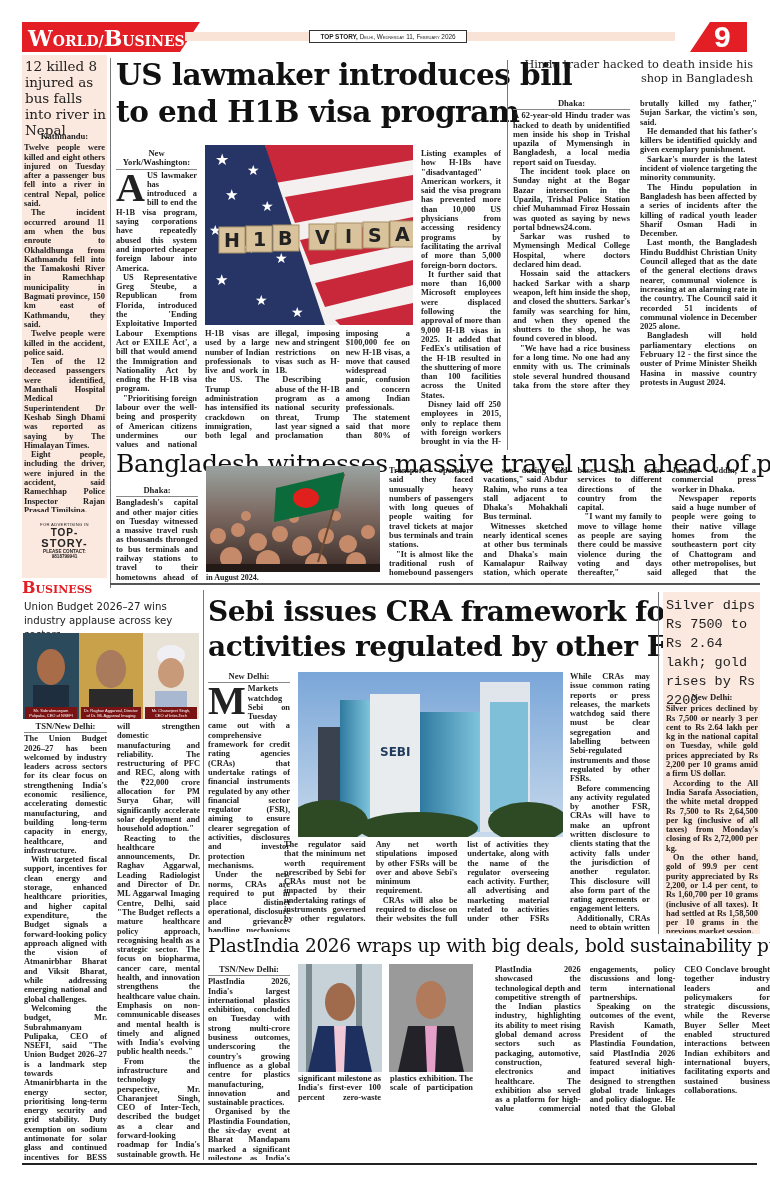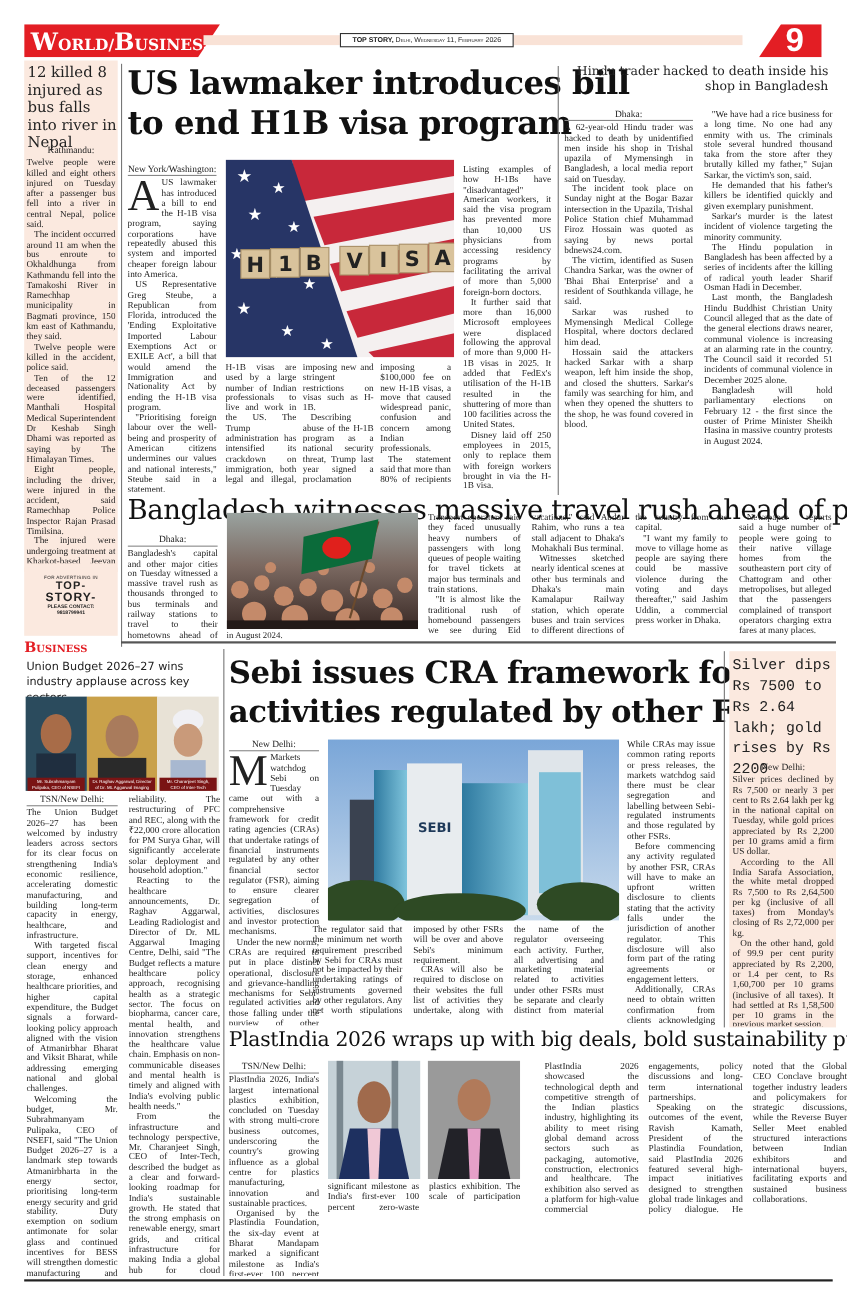--- a/index.html
+++ b/index.html
@@ -1,19 +1,19 @@
 <!DOCTYPE html>
 <html><head>
 <meta charset="utf-8">
 <style>
   * { box-sizing: border-box; margin: 0; padding: 0; }
   html, body { width: 770px; height: 1189px; background: #ffffff; overflow: hidden; }
   body { position: relative; font-family: "DejaVu Serif", serif; color: #1a1a1a; }
   .abs { position: absolute; }
-  .body-text { font-family: "Liberation Serif", serif; font-size: 8.4px; line-height: 9.3px; text-align: justify; hyphens: auto; color: #222; }
+  .body-text { font-family: "Liberation Serif", serif; font-size: 8.4px; line-height: 9.3px; text-align: justify; hyphens: auto; color: #222; font-weight: bold; }
   .body-text p { text-indent: 7px; }
   .body-text p.first { text-indent: 0; }
   .dateline { font-family: "Liberation Serif", serif; font-size: 8.6px; text-align: center; border-bottom: 1px solid #888; padding-bottom: 1px; margin-bottom: 1px; }
   .col { position: absolute; overflow: hidden; }
   .headline-serif { font-family: "DejaVu Serif", serif; font-weight: bold; color: #111; letter-spacing: -0.5px; }
   .headline-light { font-family: "DejaVu Serif", serif; font-weight: normal; color: #111; }
   .vrule { position: absolute; width: 1px; background: #777; }
   .dropcap { float: left; font-family: "Liberation Serif", serif; font-size: 40px; line-height: 32px; margin-right: 2px; margin-top: 1px; }
   .caption-bar { font-family: "Liberation Sans", sans-serif; font-size: 4px; color: #fff; background: #7a1414; text-align: center; line-height: 5px; padding: 1px 2px; }
   .photo { position: absolute; overflow: hidden; }
@@ -130,21 +130,20 @@
   <p>Disney laid off 250 employees in 2015, only to replace them with foreign workers brought in via the H-1B visa.</p>
   <p>In 2014, Southern California Edison fired 540 workers. Their replacements were brought in from two Indian outsourcing firms that utilised the H-1B visa program.</p>
 </div>
 <div class="vrule" style="left:507px;top:60px;height:390px;"></div>
 
 <div class="abs" style="left:513px;top:58px;width:240px;font-family:'DejaVu Serif',serif;font-size:11.3px;line-height:14px;color:#222;text-align:right;">Hindu trader hacked to death inside his shop in Bangladesh</div>
 <div class="col body-text" style="left:513px;top:99px;width:244px;height:350px;column-count:2;column-gap:10px;">
   <div class="dateline">Dhaka:</div>
   <p class="first">A 62-year-old Hindu trader was hacked to death by unidentified men inside his shop in Trishal upazila of Mymensingh in Bangladesh, a local media report said on Tuesday.</p>
   <p>The incident took place on Sunday night at the Bogar Bazar intersection in the Upazila, Trishal Police Station chief Muhammad Firoz Hossain was quoted as saying by news portal bdnews24.com.</p>
-  <p>The victim, identified as Susen Chandra Sarkar, was the owner of 'Bhai Bhai Enterprise' and a resident of Southkanda village, he said.</p>
   <p>Sarkar was rushed to Mymensingh Medical College Hospital, where doctors declared him dead.</p>
   <p>Hossain said the attackers hacked Sarkar with a sharp weapon, left him inside the shop, and closed the shutters. Sarkar's family was searching for him, and when they opened the shutters to the shop, he was found covered in blood.</p>
   <p>"We have had a rice business for a long time. No one had any enmity with us. The criminals stole several hundred thousand taka from the store after they brutally killed my father," Sujan Sarkar, the victim's son, said.</p>
   <p>He demanded that his father's killers be identified quickly and given exemplary punishment.</p>
   <p>Sarkar's murder is the latest incident of violence targeting the minority community.</p>
   <p>The Hindu population in Bangladesh has been affected by a series of incidents after the killing of radical youth leader Sharif Osman Hadi in December.</p>
   <p>Last month, the Bangladesh Hindu Buddhist Christian Unity Council alleged that as the date of the general elections draws nearer, communal violence is increasing at an alarming rate in the country. The Council said it recorded 51 incidents of communal violence in December 2025 alone.</p>
   <p>Bangladesh will hold parliamentary elections on February 12 - the first since the ouster of Prime Minister Sheikh Hasina in massive country protests in August 2024.</p>
 </div>
 
@@ -197,21 +196,21 @@
   <p>"It is almost like the traditional rush of homebound passengers we see during Eid vacations," said Abdur Rahim, who runs a tea stall adjacent to Dhaka's Mohakhali Bus terminal.</p>
   <p>Witnesses sketched nearly identical scenes at other bus terminals and Dhaka's main Kamalapur Railway station, which operate buses and train services to different directions of the country from the capital.</p>
   <p>"I want my family to move to village home as people are saying there could be massive violence during the voting and days thereafter," said Jashim Uddin, a commercial press worker in Dhaka.</p>
   <p>Newspaper reports said a huge number of people were going to their native village homes from the southeastern port city of Chattogram and other metropolises, but alleged that the passengers complained of transport operators charging extra fares at many places.</p>
 
 </div>
 
 <div class="abs" style="left:110px;top:583px;width:650px;height:2px;background:#555;"></div>
 
 <div class="abs" style="left:22px;top:578px;font-family:'DejaVu Serif',serif;font-weight:bold;color:#e31e24;">
-  <span style="font-size:13px;font-variant:small-caps;">Business</span>
+  <span style="font-size:16px;font-variant:small-caps;">Business</span>
 </div>
 <div class="abs" style="left:24px;top:600px;width:178px;font-family:'DejaVu Sans',sans-serif;font-size:10.2px;line-height:14px;color:#222;">Union Budget 2026–27 wins industry applause across key sectors</div>
 
 <div class="photo" style="left:23px;top:633px;width:176px;height:86px;">
   <svg width="176" height="86">
     <rect x="0" y="0" width="56" height="86" fill="#2b4b5d"></rect>
     <rect x="56" y="0" width="64" height="86" fill="#c9a14a"></rect>
     <rect x="120" y="0" width="56" height="86" fill="#e8e2d6"></rect>
     <ellipse cx="28" cy="34" rx="14" ry="18" fill="#a86c48"></ellipse>
     <rect x="10" y="52" width="36" height="34" fill="#1f2e3f"></rect>

